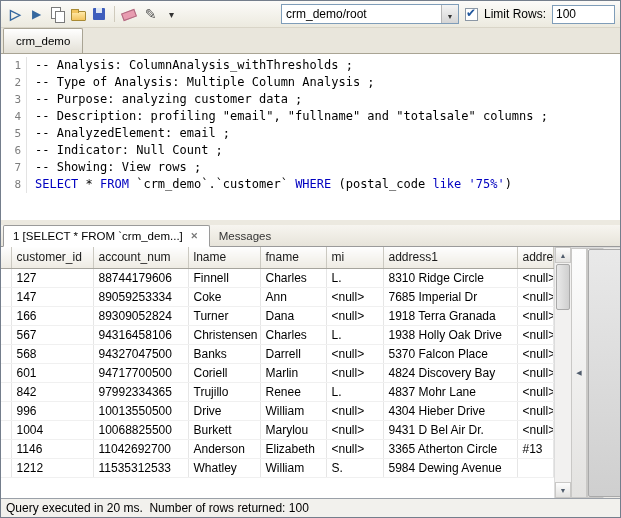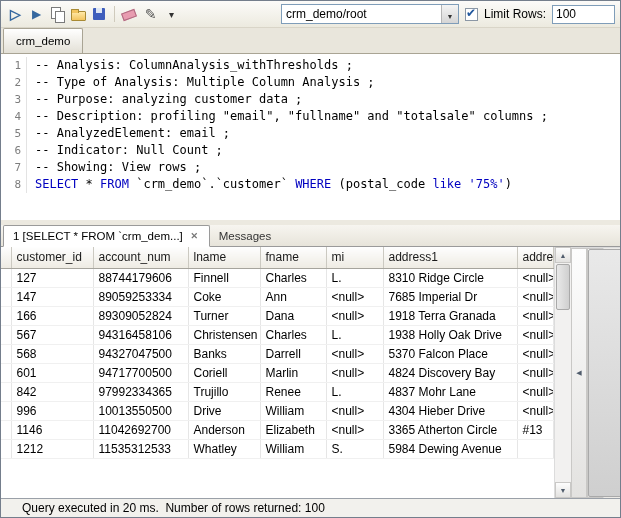--- a/index.html
+++ b/index.html
@@ -84,21 +84,21 @@
   .right::before{content:"▶";font-size:7px;color:#4f5b6b}
   .sb-track{flex:1;position:relative}
   .sb-thumb{background:linear-gradient(90deg,#e9e9e9,#cfcfcf);border:1px solid #a9a9a9;border-radius:2px;position:absolute}
   .sb-thumb.v{top:1px;left:1px;right:1px;height:46px}
   .sb-thumb.h{left:1px;top:1px;bottom:1px;width:150px;background:linear-gradient(#e9e9e9,#cfcfcf)}
   .hscroll-row{flex:0 0 17px;display:flex}
   .hscroll{flex:1;display:flex;background:#f2f1f0;border-top:1px solid #dcdcdc}
   .sb-corner{flex:0 0 17px;background:#eceae6;border-top:1px solid #dcdcdc;border-left:1px solid #dcdcdc}
 
   
-  .statusbar{flex:0 0 19px;background:#f2f1ed;border-top:1px solid #9aa0a8;display:flex;align-items:center;padding:0 21px;font-size:12px;white-space:pre;color:#000}
+  .statusbar{flex:0 0 19px;background:#f2f1ed;border-top:1px solid #9aa0a8;display:flex;align-items:center;padding:0 5px;font-size:12px;white-space:pre;color:#000}
 </style>
 </head>
 <body>
 
 <div class="window">
 
   <div class="toolbar">
     <span class="tbi ic-run"></span>
     <span class="tbi ic-run2"></span>
     <span class="tbi ic-copy"></span>
@@ -271,20 +271,30 @@
                 <td>996</td>
                 <td>10013550500</td>
                 <td>Drive</td>
                 <td>William</td>
                 <td>&lt;null&gt;</td>
                 <td>4304 Hieber Drive</td>
                 <td>&lt;null&gt;</td>
               </tr>
               <tr>
                 <td></td>
+                <td>1004</td>
+                <td>10068825500</td>
+                <td>Burkett</td>
+                <td>Marylou</td>
+                <td>&lt;null&gt;</td>
+                <td>9431 D Bel Air Dr.</td>
+                <td>&lt;null&gt;</td>
+              </tr>
+              <tr>
+                <td></td>
                 <td>1146</td>
                 <td>11042692700</td>
                 <td>Anderson</td>
                 <td>Elizabeth</td>
                 <td>&lt;null&gt;</td>
                 <td>3365 Atherton Circle</td>
                 <td>#13</td>
               </tr>
               <tr>
                 <td></td>

